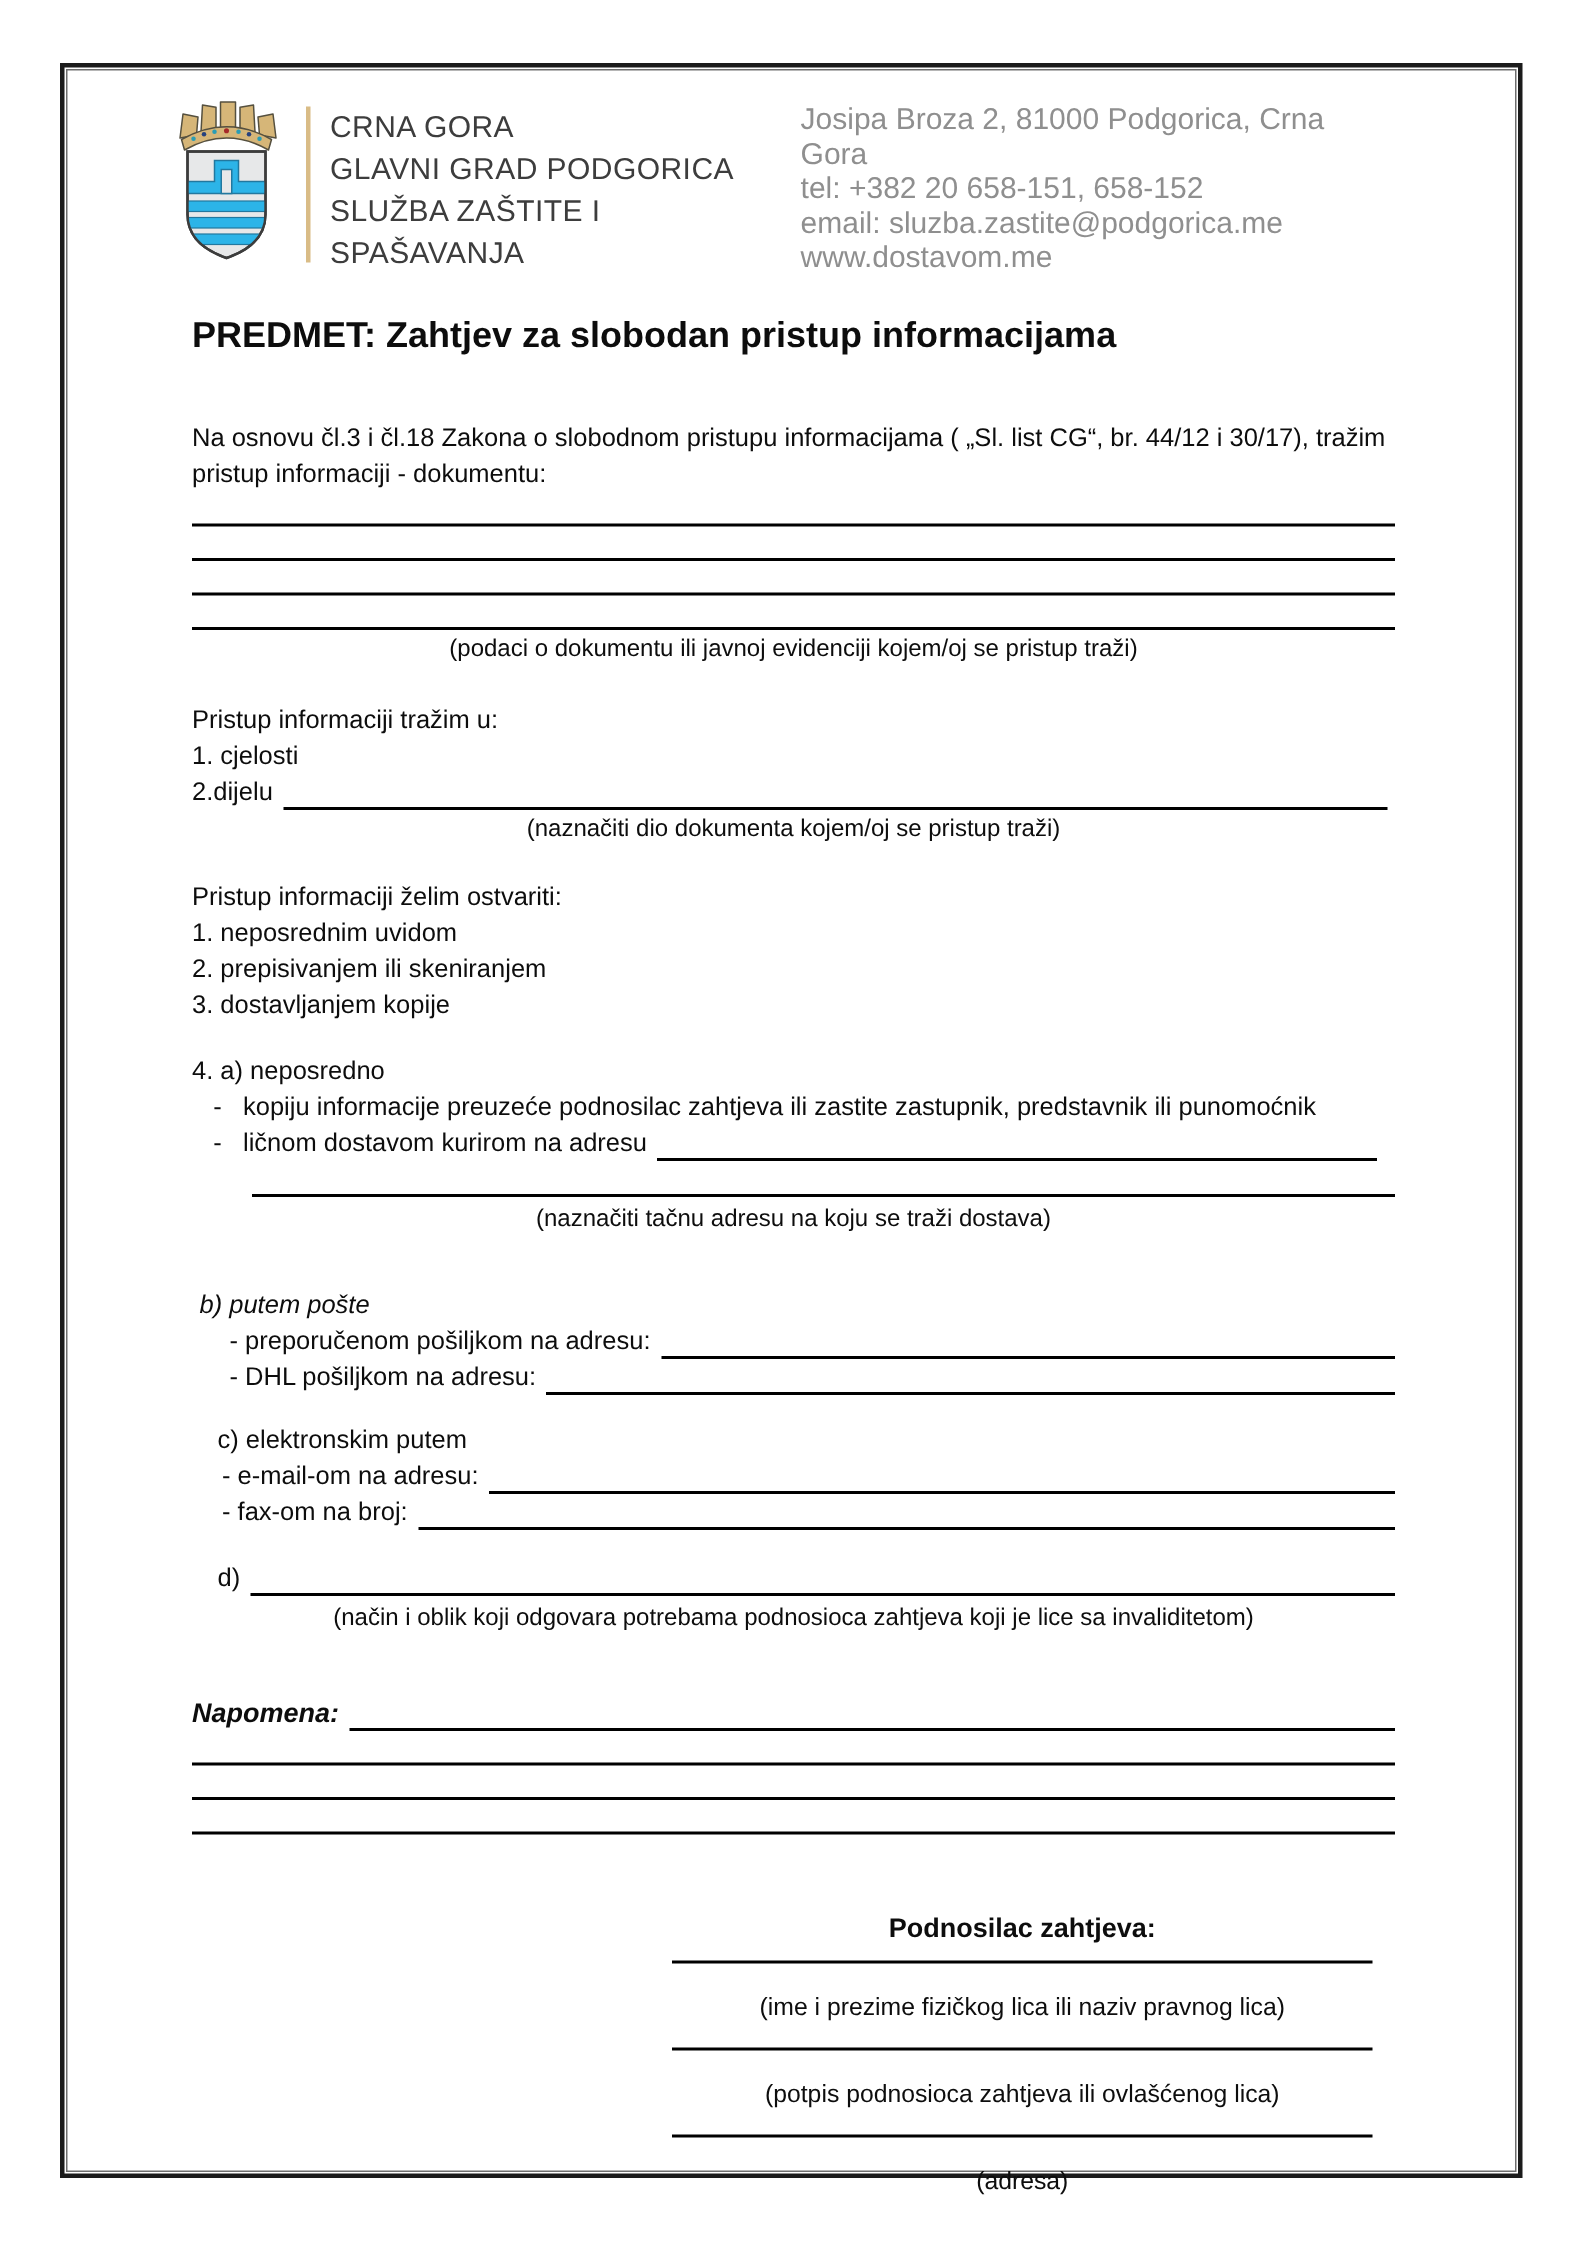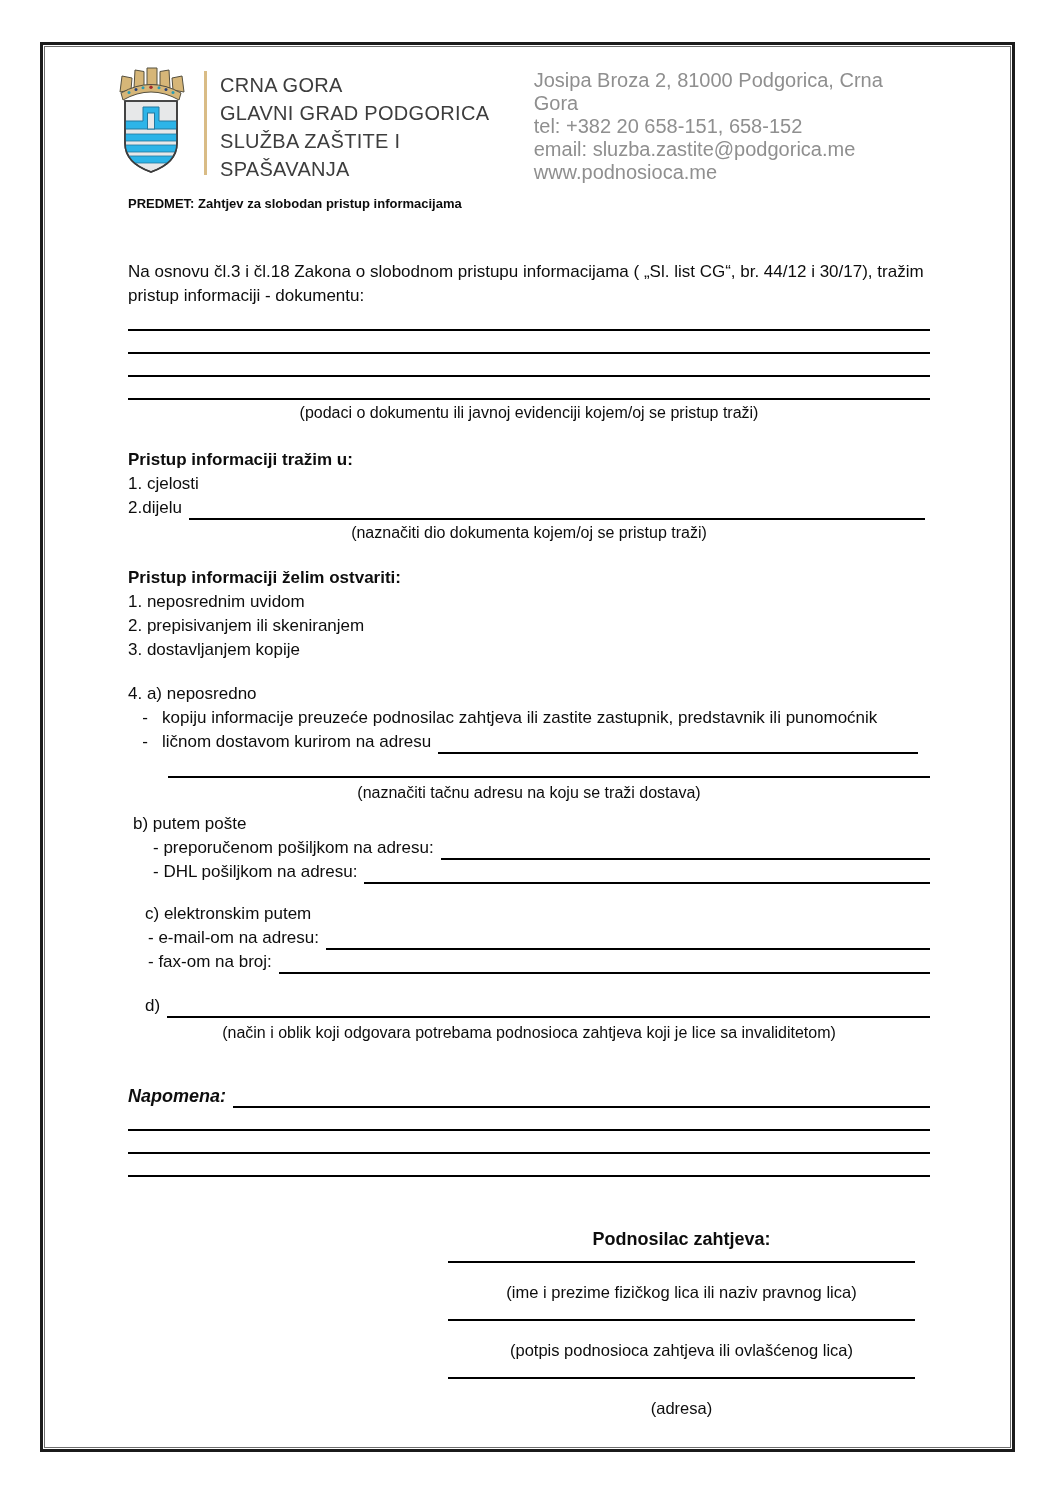--- a/index.html
+++ b/index.html
@@ -27,34 +27,34 @@
     box-sizing:border-box;
     font-size:17px; line-height:24px;
   }
   
   .hdr { display:flex; align-items:flex-start; margin-left:-12px; }
   .hdr-logo { width:70px; height:116px; flex:0 0 auto; }
   .hdr-sep { width:3px; height:104px; background:#d9bc86; margin:12px 13px 0 18px; flex:0 0 auto; }
   .hdr-org { margin-top:12px; font-size:20px; line-height:28px; color:#3d3d3d; letter-spacing:0.3px; }
   .hdr-contact { margin:10px 0 0 auto; font-size:20px; line-height:23px; color:#8f8f8f; }
   
-  .subject { margin-top:8px; font-weight:bold; font-size:13px; }
+  .subject { margin-top:28px; font-weight:bold; font-size:24px; }
   .intro { margin-top:44px; }
   .rule { height:21px; border-bottom:2px solid #000; }
   .caption { margin-top:2px; text-align:center; font-size:16px; line-height:22px; }
-  .sec-h { margin-top:24px; font-weight:bold; }
+  .sec-h { margin-top:24px; font-weight:normal; }
   .line-row { display:flex; }
   .fill { flex:1 1 auto; border-bottom:2px solid #000; margin-left:7px; }
   .item { line-height:24px; }
   .blk-a { margin-top:20px; }
   .bullet { display:flex; }
   .bullet .dash { width:34px; text-align:center; flex:0 0 auto; }
   .bullet .btxt { flex:1 1 auto; max-width:756px; }
   .standalone-rule { margin-top:12px; margin-left:40px; height:10px; border-bottom:2px solid #000; }
-  .indent-b { margin-left:5px; margin-top:8px; }
+  .indent-b { margin-left:5px; margin-top:34px;font-style:italic; }
   .indent-sub { margin-left:25px; }
   .indent-c { margin-left:17px; margin-top:18px; }
   .indent-c-sub { margin-left:20px; }
   .d-row { margin-left:17px; margin-top:20px; }
   .note-row { margin-top:40px; }
   .note-label { font-weight:bold; font-style:italic; font-size:18px; flex:0 0 auto; }
   .note-rules .rule { height:21px; }
   
   .sig { margin-top:50px; margin-left:320px; width:467px; text-align:center; }
   .sig-h { font-weight:bold; font-size:18px; }
@@ -110,21 +110,21 @@
         <div class="hdr-sep"></div>
         <div class="hdr-org">
           <div>CRNA GORA</div>
           <div>GLAVNI GRAD PODGORICA</div>
           <div>SLUŽBA ZAŠTITE I SPAŠAVANJA</div>
         </div>
         <div class="hdr-contact">
           <div>Josipa Broza 2, 81000 Podgorica, Crna Gora</div>
           <div>tel: +382 20 658-151, 658-152</div>
           <div>email: sluzba.zastite@podgorica.me</div>
-          <div>www.podnosioca.me</div>
+          <div>www.dostavom.me</div>
         </div>
       </div>
 
       <div class="subject">PREDMET: Zahtjev za slobodan pristup informacijama</div>
 
       <div class="intro">Na osnovu čl.3 i čl.18 Zakona o slobodnom pristupu informacijama ( „Sl. list CG“, br. 44/12 i 30/17), tražim pristup informaciji - dokumentu:</div>
 
       <div>
         <div class="rule"></div>
         <div class="rule"></div>

